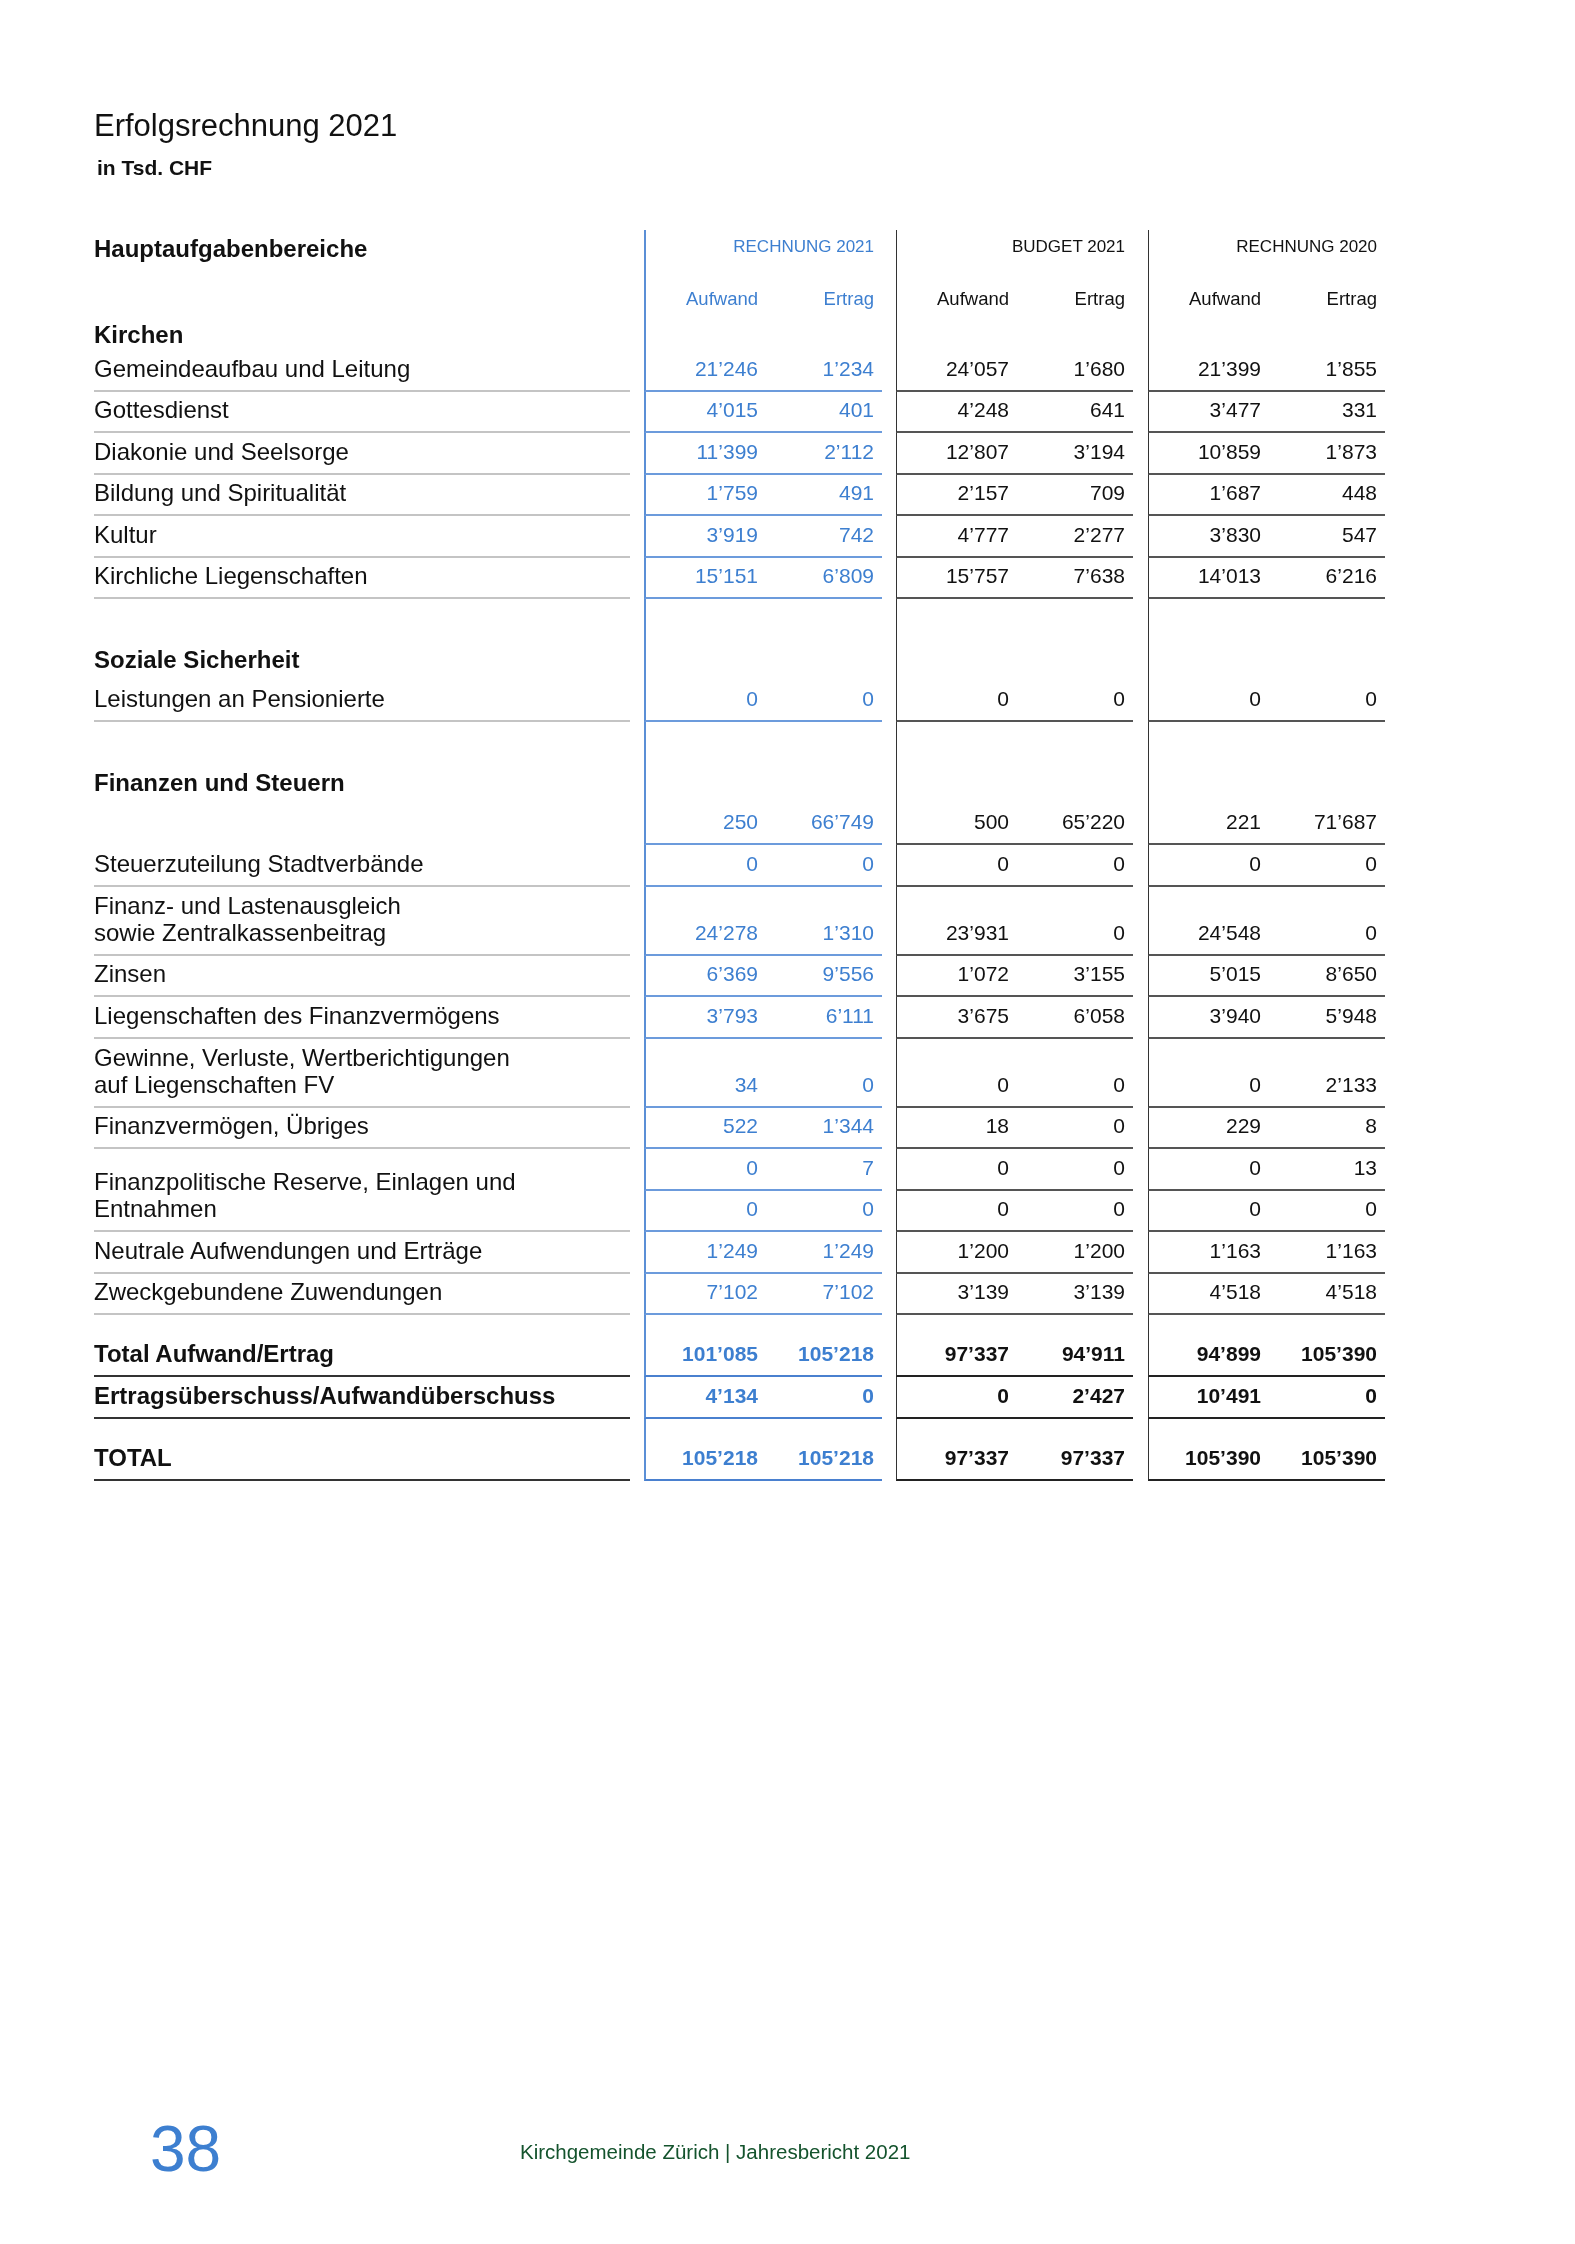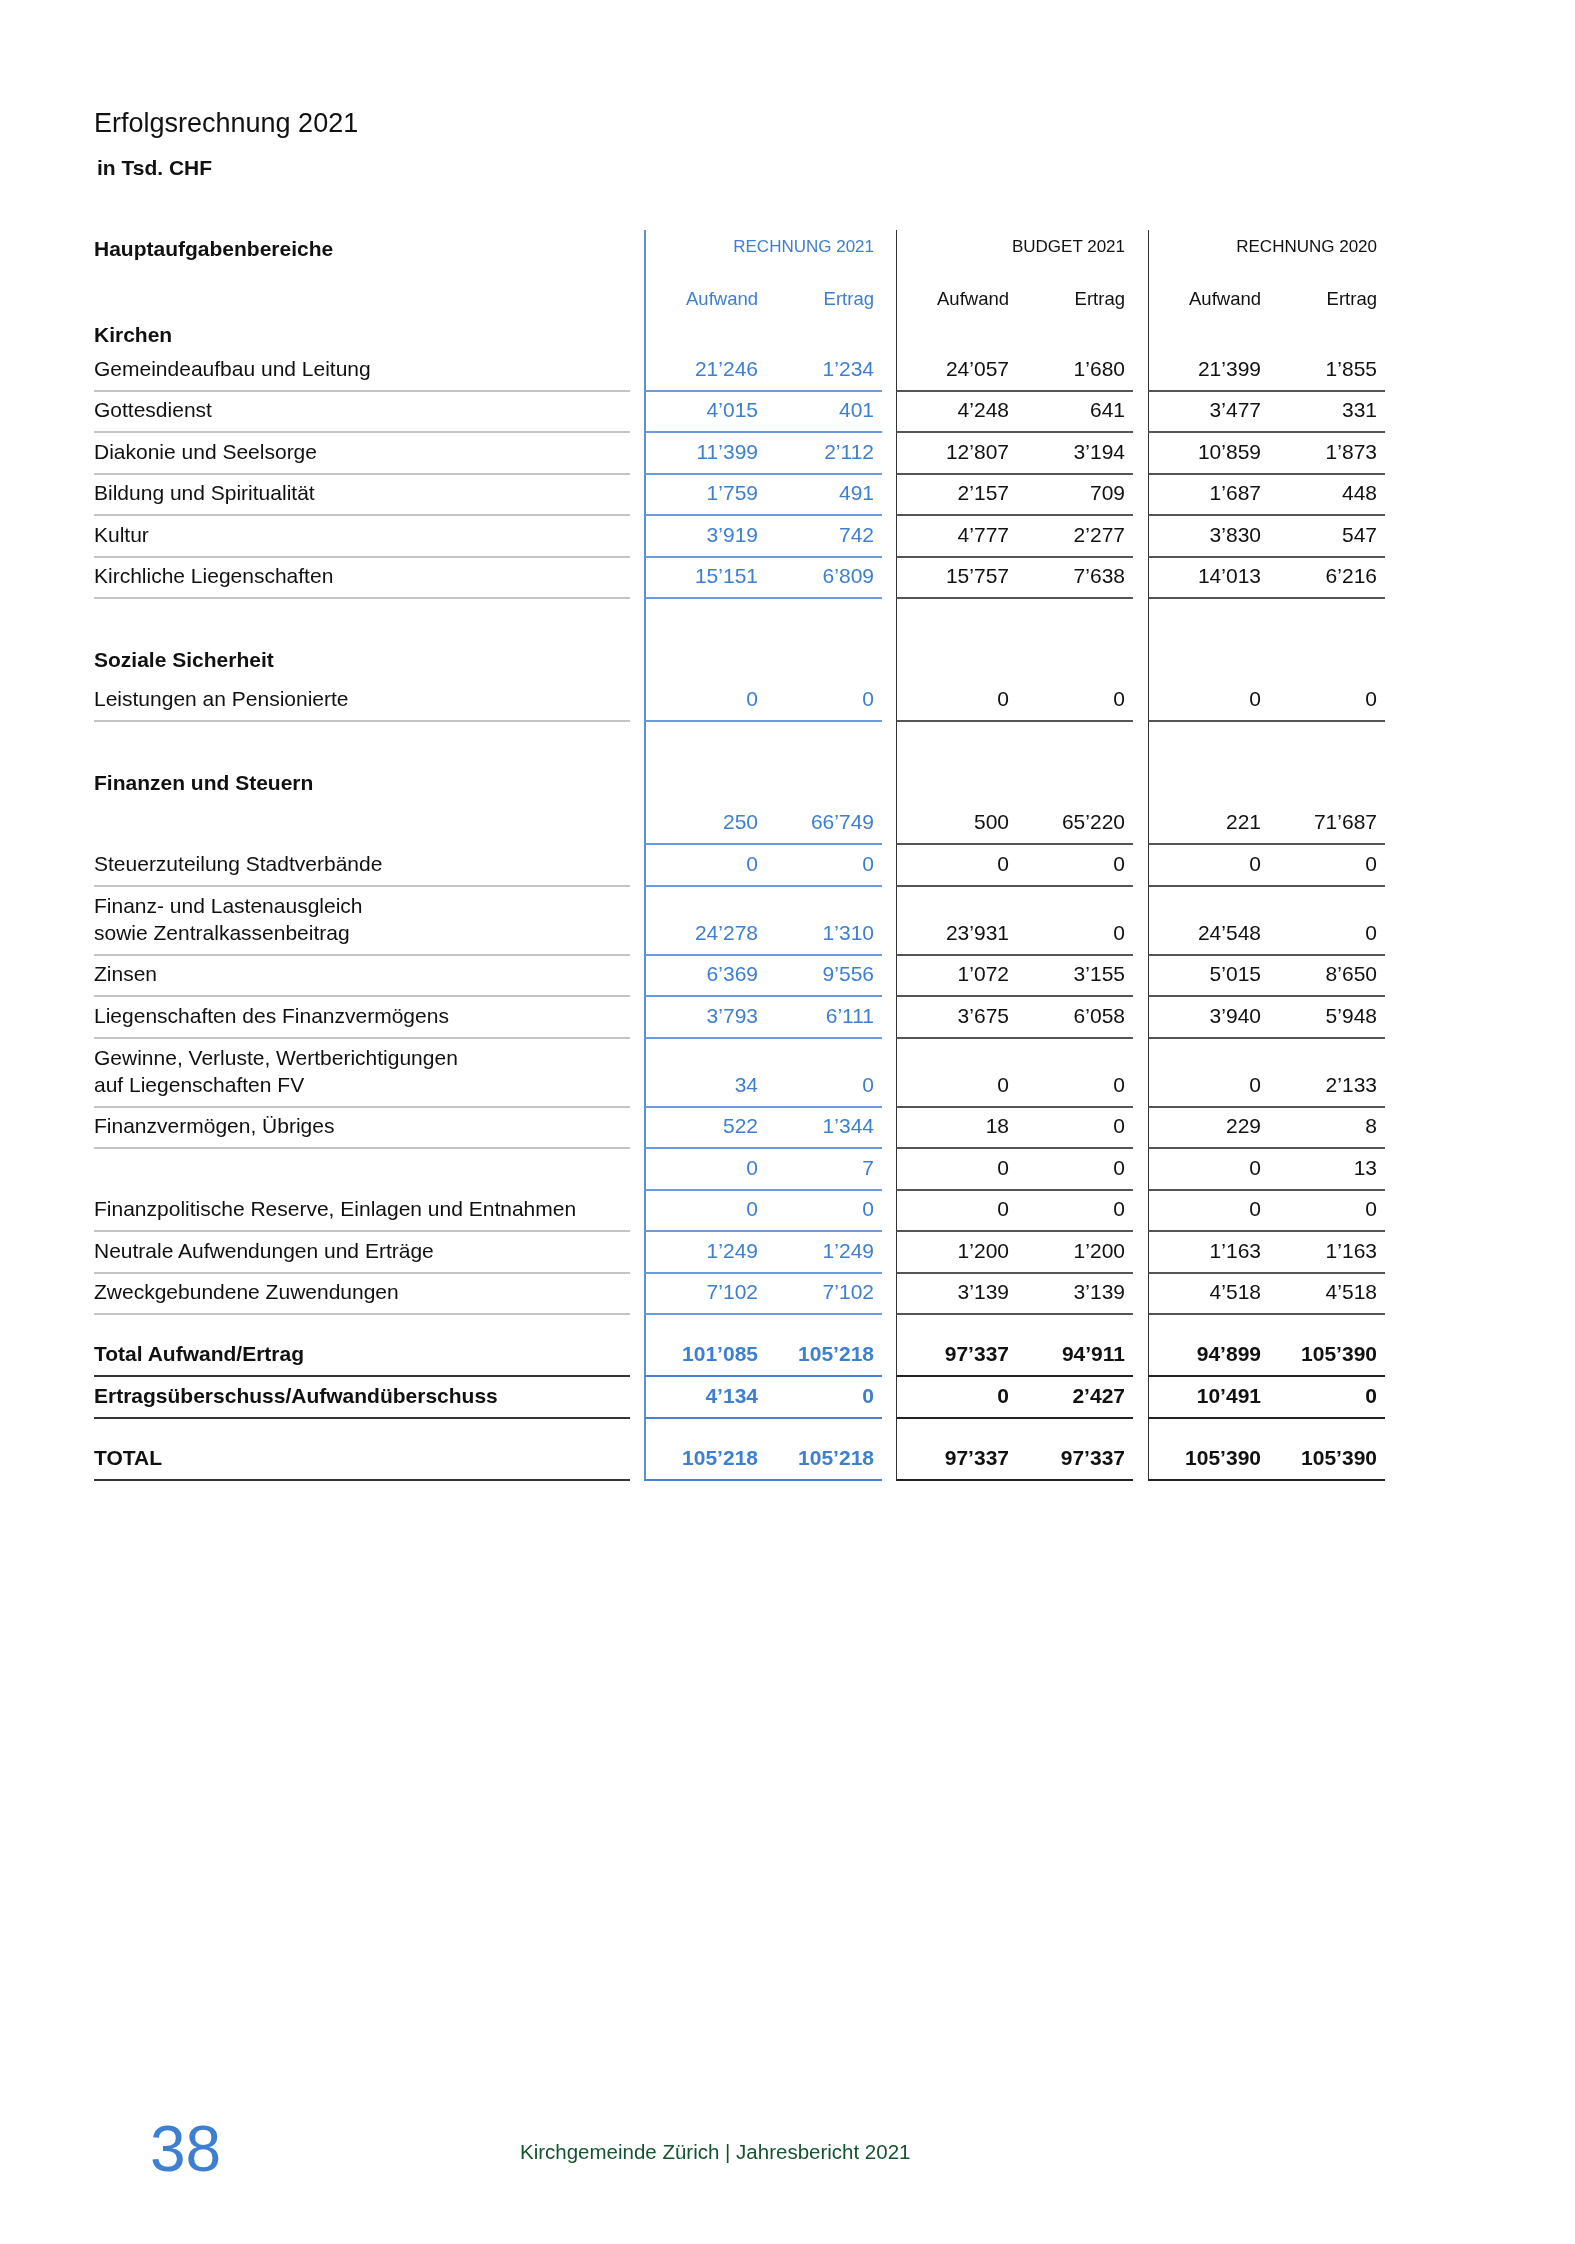--- a/index.html
+++ b/index.html
@@ -1,31 +1,31 @@
 <!DOCTYPE html>
 <html><head>
 <meta charset="utf-8">
 <style>
   html, body { margin: 0; padding: 0; background: #ffffff; }
   body {
     width: 1575px; height: 2244px; position: relative; overflow: hidden;
     font-family: "Liberation Sans", sans-serif; color: #111111;
   }
-  .title { position: absolute; left: 94px; top: 108px; font-size: 27px; font-weight: normal; margin: 0; }
+  .title { position: absolute; left: 94px; top: 108px; font-size: 31px; font-weight: normal; margin: 0; }
   .subtitle { position: absolute; left: 97px; top: 156px; font-size: 21px; font-weight: bold; }
 
   .tbl { position: absolute; left: 94px; top: 230px; width: 1290px; }
   .row { position: relative; height: 41.5px; }
   .row.tall { height: 69px; }
   .row.head1 { height: 40px; }
   .row.head2 { height: 54px; }
   .row.spacer { height: 40px; }
   .row.total { height: 42px; }
 
-  .lbl { position: absolute; left: 0; width: 536px; bottom: 0; top: 0; font-size: 21px; }
+  .lbl { position: absolute; left: 0; width: 536px; bottom: 0; top: 0; font-size: 24px; }
   .lbl span { position: absolute; left: 0; bottom: 8px; line-height: 27px; white-space: pre-line; }
   .lbl.bordered { border-bottom: 2px solid #c4c4c4; }
   .bold { font-weight: bold; }
   .lbl.bordered.strong { border-bottom: 2.5px solid #333; }
 
   .grp { position: absolute; top: 0; bottom: 0; }
   .g1 { left: 550px; width: 236px; border-left: 2px solid #5b8fd6; }
   .g2 { left: 802px; width: 236px; border-left: 1.5px solid #333; }
   .g3 { left: 1054px; width: 236px; border-left: 1.5px solid #333; }
   .grp.bordered { border-bottom: 2px solid #555; }

